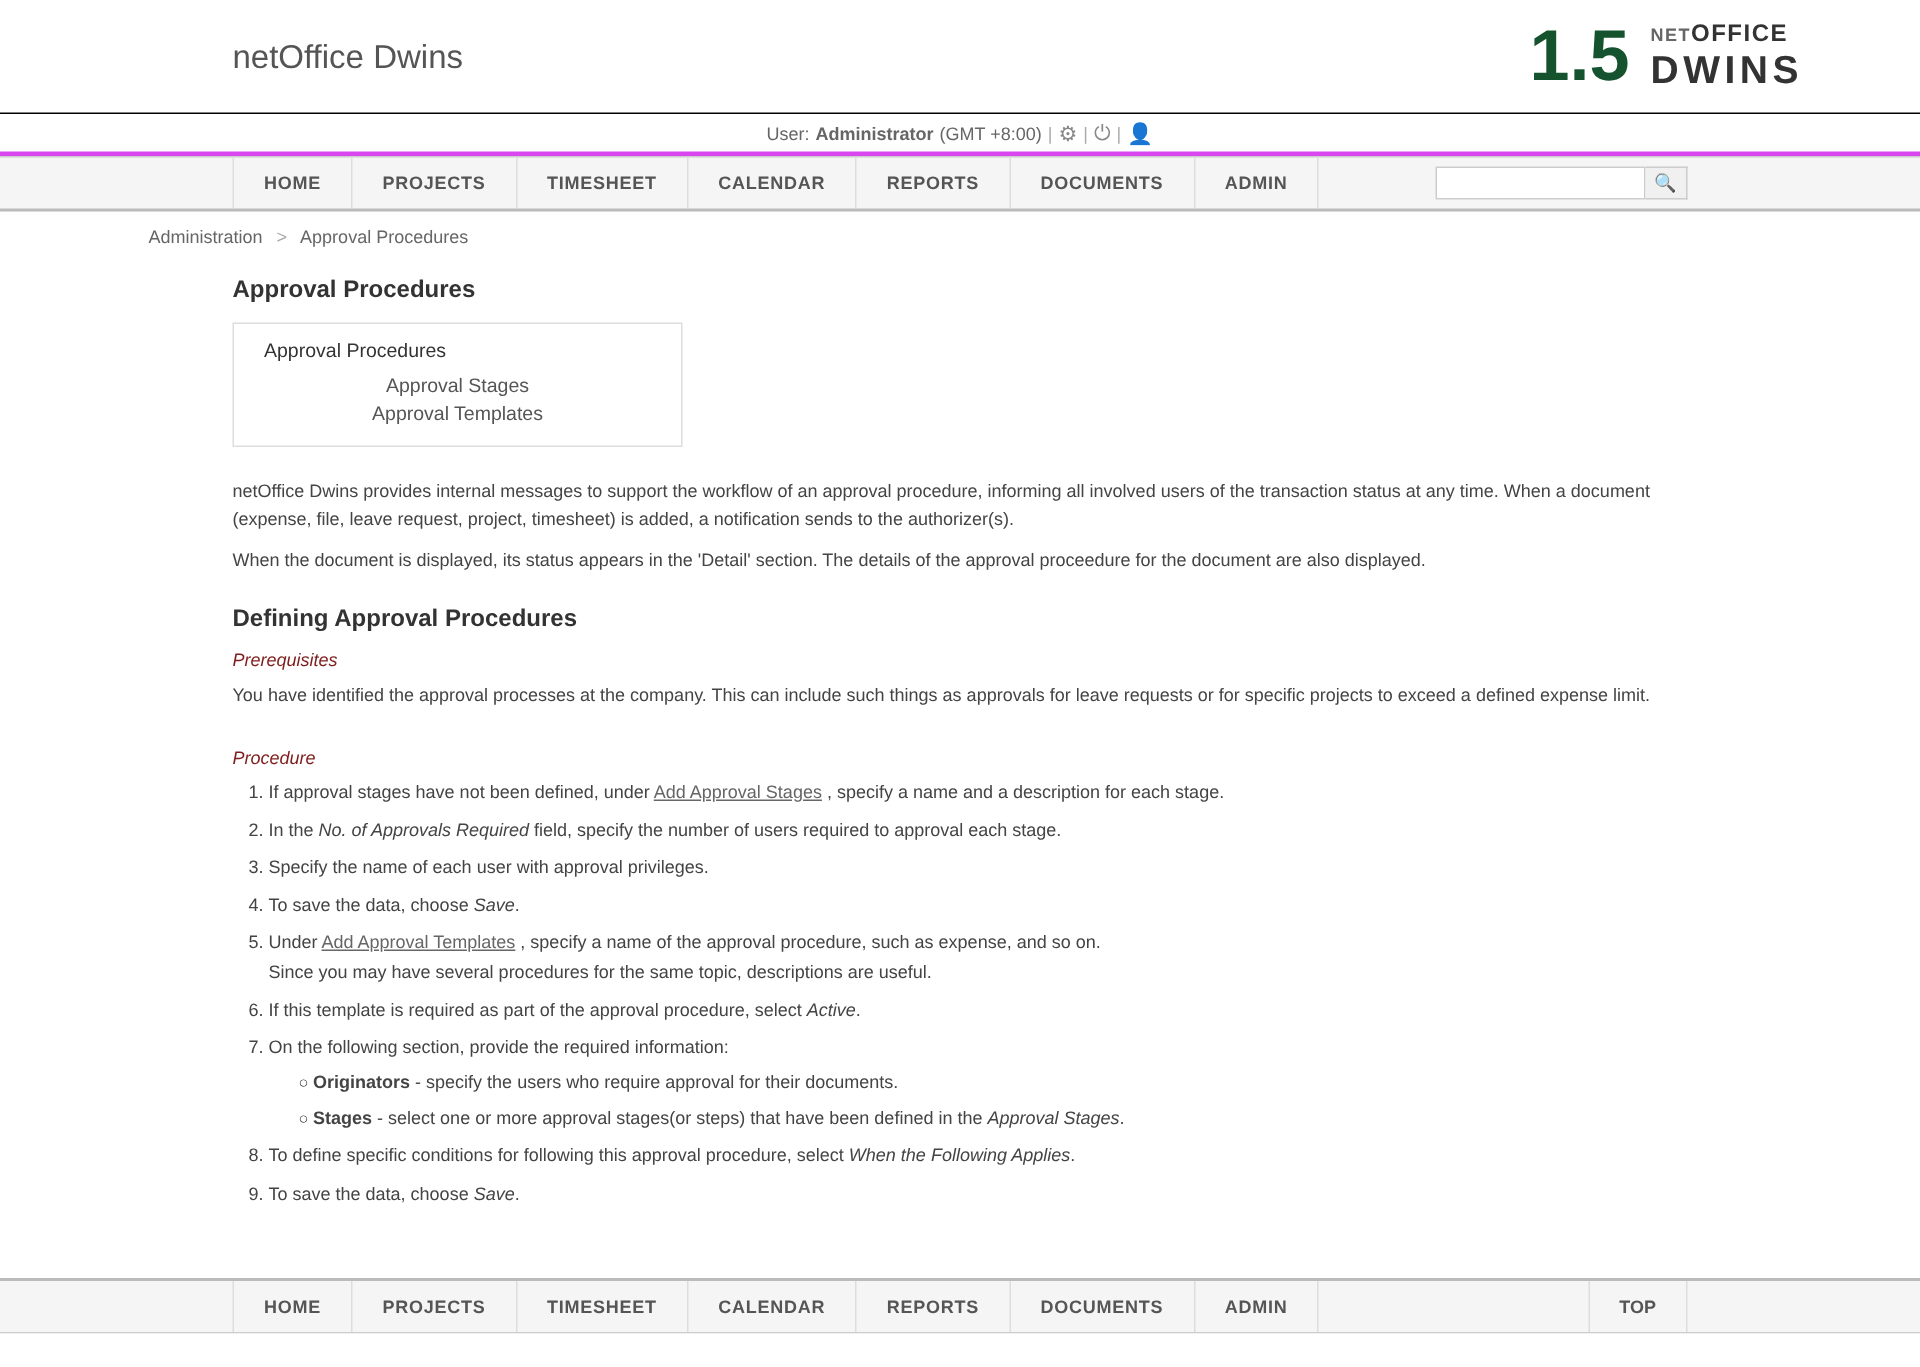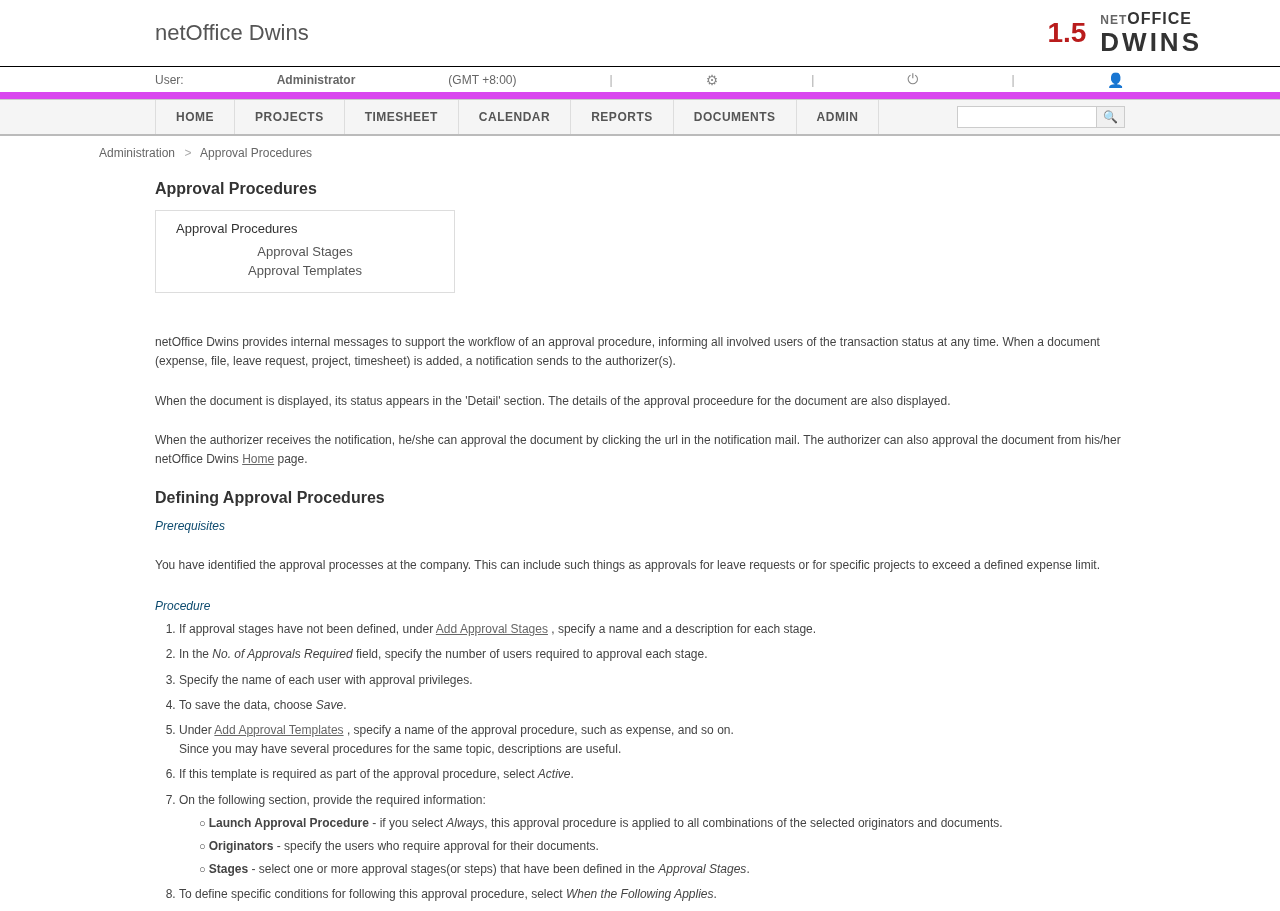--- a/index.html
+++ b/index.html
@@ -3,21 +3,21 @@
   <meta charset="utf-8">
   <style>
     * { box-sizing: border-box; margin: 0; padding: 0; }
     body { font-family: Arial, Helvetica, sans-serif; font-size: 13px; color: #333; background: #fff; }
 
     
     #header { display: flex; justify-content: space-between; align-items: center; padding: 10px 78px 10px 155px; border-bottom: 1px solid #000000; }
     #logo-right { display: flex; align-items: center; gap: 8px; }
 
     
-    #userbar { display: flex; justify-content: space-between; align-items: center; padding: 4px 155px; font-size: 12px; color: #666; gap: 4px; border-bottom: 7px solid #d946ef; }
+    #userbar { display: flex; justify-content: center; align-items: center; padding: 4px 155px; font-size: 12px; color: #666; gap: 4px; border-bottom: 3px solid #d946ef; }
     #userbar .sep { color: #aaa; }
     #userbar .icon-btn { cursor: pointer; color: #888; font-size: 14px; }
 
     
     nav { background: #f5f5f5; border-top: 1px solid #ccc; border-bottom: 2px solid #bbb; }
     .nav-inner { display: flex; align-items: stretch; padding: 0 155px; }
     .nav-item { padding: 10px 20px; font-size: 12px; font-weight: bold; color: #555; text-transform: uppercase; cursor: pointer; text-decoration: none; border-right: 1px solid #ddd; letter-spacing: 0.5px; white-space: nowrap; }
     .nav-item:first-child { border-left: 1px solid #ddd; }
     .nav-search { display: flex; align-items: center; margin-left: auto; padding: 6px 0; }
     .nav-search input { border: 1px solid #ccc; padding: 3px 6px; font-size: 12px; width: 140px; }
@@ -30,24 +30,24 @@
 
     
     #main { padding: 10px 155px 30px 155px; }
     .page-title { font-size: 16px; font-weight: bold; color: #333; margin-bottom: 12px; border-bottom: none; }
     .toc-box { border: 1px solid #ddd; padding: 10px 20px; margin-bottom: 20px; display: inline-block; min-width: 300px; }
     .toc-title { font-size: 13px; color: #333; margin-bottom: 8px; }
     .toc-item { display: block; font-size: 13px; color: #555; margin: 4px 0; text-align: center; }
     .toc-item a { color: #555; text-decoration: none; }
 
     .content-section { margin-bottom: 16px; line-height: 1.6; }
-    .content-section p { margin-bottom: 8px; font-size: 12px; color: #444; margin-top: 20px; }
+    .content-section p { margin-bottom: 8px; font-size: 12px; color: #444; }
     .content-section a { color: #666; }
     .section-heading { font-size: 16px; font-weight: bold; color: #333; margin-top: 16px; margin-bottom: 6px; }
-    .sub-heading { font-style: italic; font-size: 12px; color: #0c4a6e; margin-bottom: 4px; }
+    .sub-heading { font-style: italic; font-size: 12px; color: #7f1d1d; margin-bottom: 4px; }
     ol { margin-left: 24px; }
     ol li { font-size: 12px; color: #444; margin-bottom: 6px; line-height: 1.6; }
     ol li a { color: #777; }
     .sub-list { list-style: none; margin-left: 20px; margin-top: 4px; }
     .sub-list li { margin-bottom: 4px; }
     .sub-list li::before { content: "○ "; font-size: 11px; }
     em { font-style: italic; }
     strong { font-weight: bold; }
     .footer-nav-bar { background: #f5f5f5; border-top: 2px solid #bbb; border-bottom: 1px solid #ccc; }
     .footer-nav-inner { display: flex; align-items: stretch; padding: 0 155px; }
@@ -56,21 +56,21 @@
     .footer-top { margin-left: auto; padding: 10px 20px; font-size: 12px; font-weight: bold; color: #555; text-transform: uppercase; border-left: 1px solid #ddd; border-right: 1px solid #ddd; cursor: pointer; }
   </style>
 </head>
 <body>
 
 <div id="header">
   <div>
     <span style="font-size:22px;color:#555;font-weight:normal;font-family:Arial,sans-serif;">netOffice Dwins</span>
   </div>
   <div id="logo-right">
-    <span style="font-size:28px;font-weight:bold;color:#b91c1c;margin-right:6px;">1.5</span>
+    <span style="font-size:48px;font-weight:bold;color:#14532d;margin-right:6px;">1.5</span>
     <div style="display:flex;flex-direction:column;line-height:1.1;justify-content:flex-end;">
       <span style="font-size:12px;color:#666;font-weight:bold;text-transform:uppercase;letter-spacing:1px;">net<span style="font-size:16px;font-weight:bold;color:#333;text-transform:uppercase;">OFFICE</span></span>
       <span style="font-size:26px;font-weight:bold;color:#333;text-transform:uppercase;letter-spacing:3px;">DWINS</span>
     </div>
   </div>
 </div>
 
 <div id="userbar">
   <span>User:</span>
   <strong>Administrator</strong>
@@ -116,21 +116,20 @@
     </div>
     <div class="toc-item">
       <a href="#">Approval Templates</a>
     </div>
   </div>
 
   
   <div class="content-section">
     <p>netOffice Dwins provides internal messages to support the workflow of an approval procedure, informing all involved users of the transaction status at any time. When a document (expense, file, leave request, project, timesheet) is added, a notification sends to the authorizer(s).</p>
     <p>When the document is displayed, its status appears in the 'Detail' section. The details of the approval proceedure for the document are also displayed.</p>
-    <p>When the authorizer receives the notification, he/she can approval the document by clicking the url in the notification mail. The authorizer can also approval the document from his/her netOffice Dwins <a href="#">Home</a> page.</p>
   </div>
 
   
   <div class="content-section">
     <div class="section-heading">Defining Approval Procedures</div>
     <div class="sub-heading">Prerequisites</div>
     <p>You have identified the approval processes at the company. This can include such things as approvals for leave requests or for specific projects to exceed a defined expense limit.</p>
   </div>
 
   
@@ -158,23 +157,20 @@
         <br>
         <span>Since you may have several procedures for the same topic, descriptions are useful.</span>
       </li>
       <li>
         <span>If this template is required as part of the approval procedure, select <em>Active</em>.</span>
       </li>
       <li>
         <span>On the following section, provide the required information:</span>
         <ul class="sub-list">
           <li>
-            <strong>Launch Approval Procedure</strong> - if you select <em>Always</em>, this approval procedure is applied to all combinations of the selected originators and documents.
-          </li>
-          <li>
             <strong>Originators</strong> - specify the users who require approval for their documents.
           </li>
           <li>
             <strong>Stages</strong> - select one or more approval stages(or steps) that have been defined in the <em>Approval Stages</em>.
           </li>
         </ul>
       </li>
       <li>
         <span>To define specific conditions for following this approval procedure, select <em>When the Following Applies</em>.</span>
       </li>

